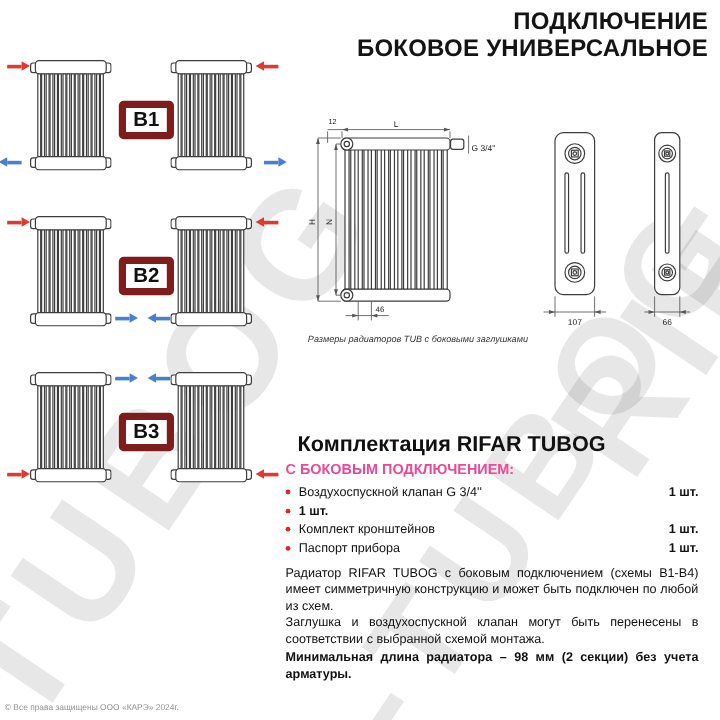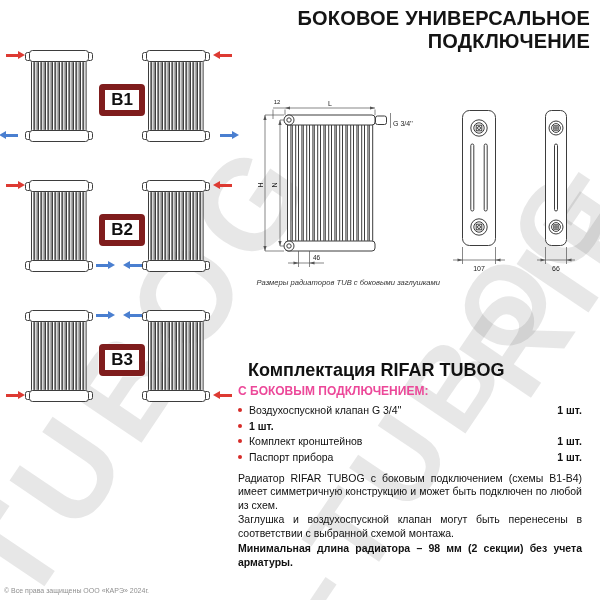--- a/index.html
+++ b/index.html
@@ -107,22 +107,22 @@
           <rect x="4.5" y="0.5" width="59" height="11" rx="3"></rect>
           <rect x="4.5" y="80.5" width="59" height="11" rx="3"></rect>
         </g>
       </symbol>
     </defs>
   </svg>
 
   <div class="layer">
 
     <div class="title">
+      <div>ПОДКЛЮЧЕНИЕ</div>
       <div>БОКОВОЕ УНИВЕРСАЛЬНОЕ</div>
-      <div>ПОДКЛЮЧЕНИЕ</div>
     </div>
 
     <div class="scheme-row row-b1">
       <svg class="rad pos-left" viewBox="0 0 68 92">
           <use href="#radSym"></use>
         </svg>
       <svg class="rad pos-right" viewBox="0 0 68 92">
           <use href="#radSym"></use>
         </svg>
       <div class="scheme-label">B1</div>

